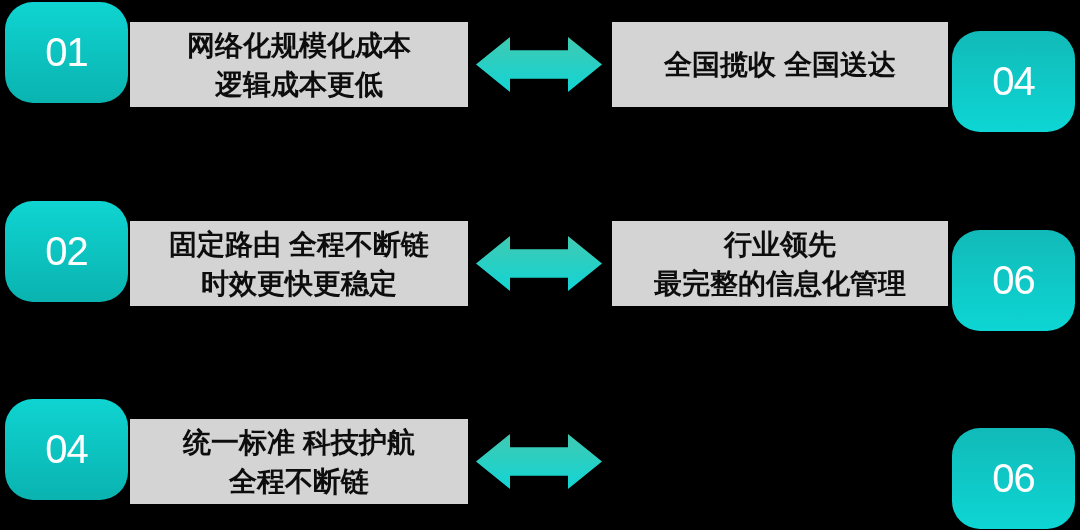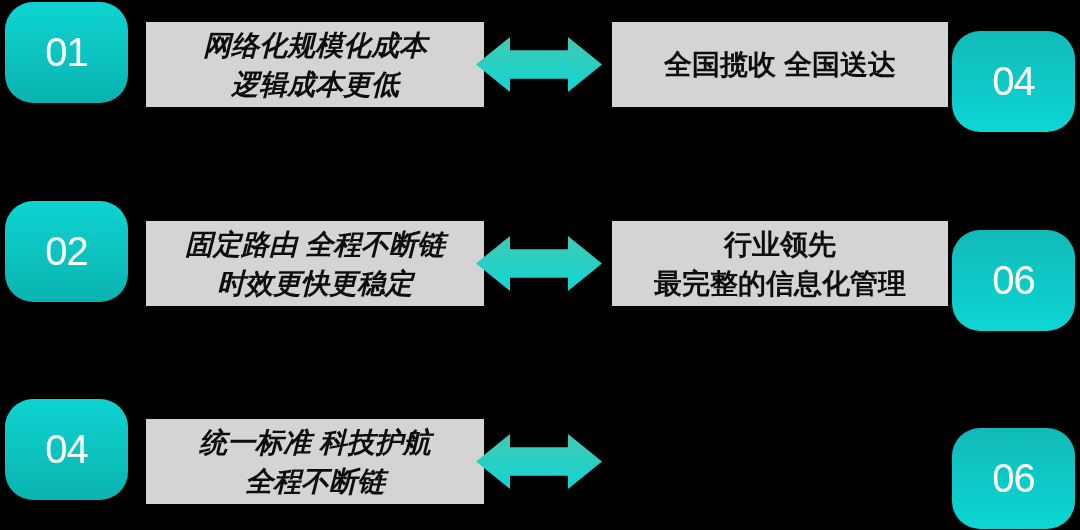--- a/index.html
+++ b/index.html
@@ -57,21 +57,21 @@
     color: var(--card-text, #0d0d0d);
     display: flex;
     align-items: center;
     justify-content: center;
     text-align: center;
     font-size: 28px;
     font-weight: 700;
     line-height: 39px;
     white-space: pre-line;
   }
-  .card.left  { left: 146px; width: 338px; font-style: italic; }
+  .card.left  { left: 130px; width: 338px; }
   .card.right { left: 612px; width: 336px; }
 
   .arrow {
     position: absolute;
     left: 476px;
     top: 35px;
     width: 126px;
     height: 55px;
     background: linear-gradient(180deg, var(--arrow-top) 0%, var(--arrow-bottom) 100%);
     clip-path: polygon(0% 50%, 27% 0%, 27% 24%, 73% 24%, 73% 0%, 100% 50%, 73% 100%, 73% 76%, 27% 76%, 27% 100%);

